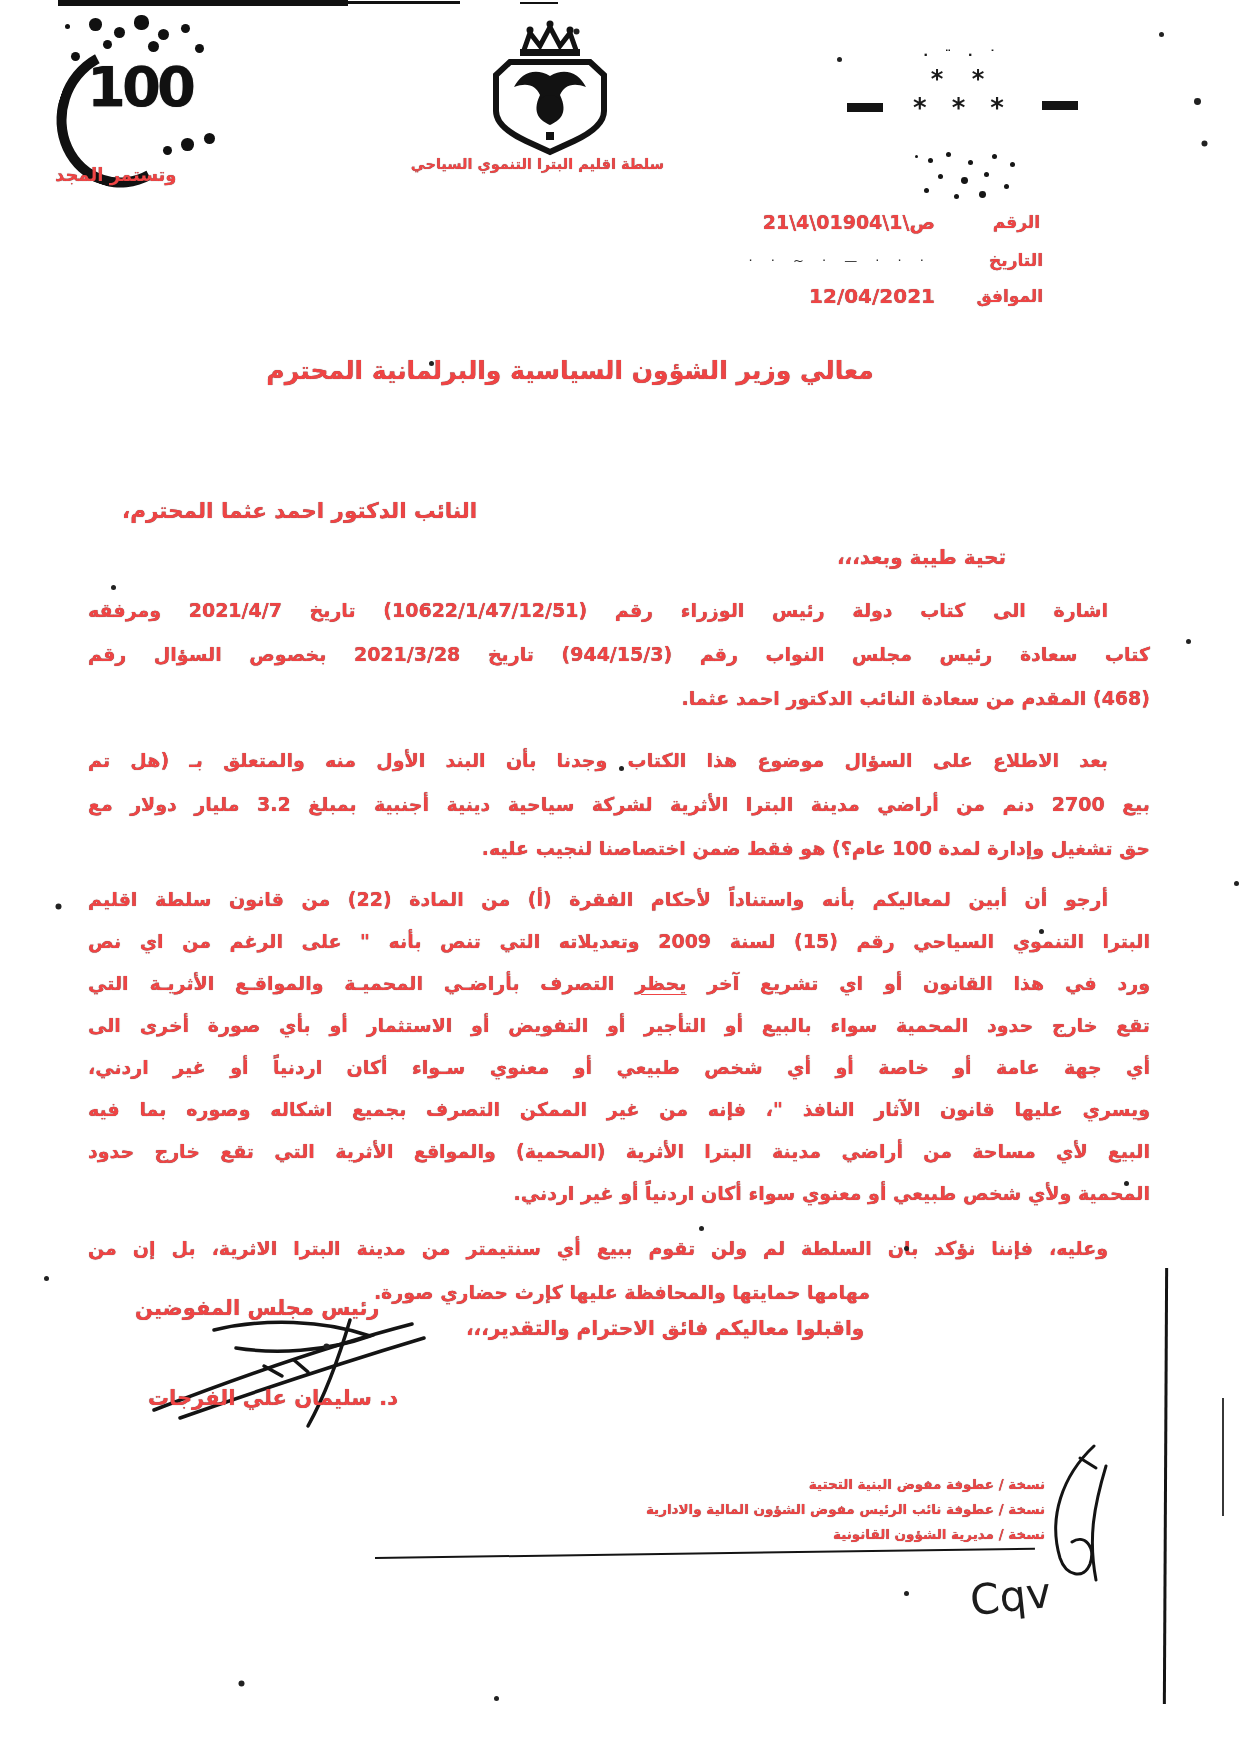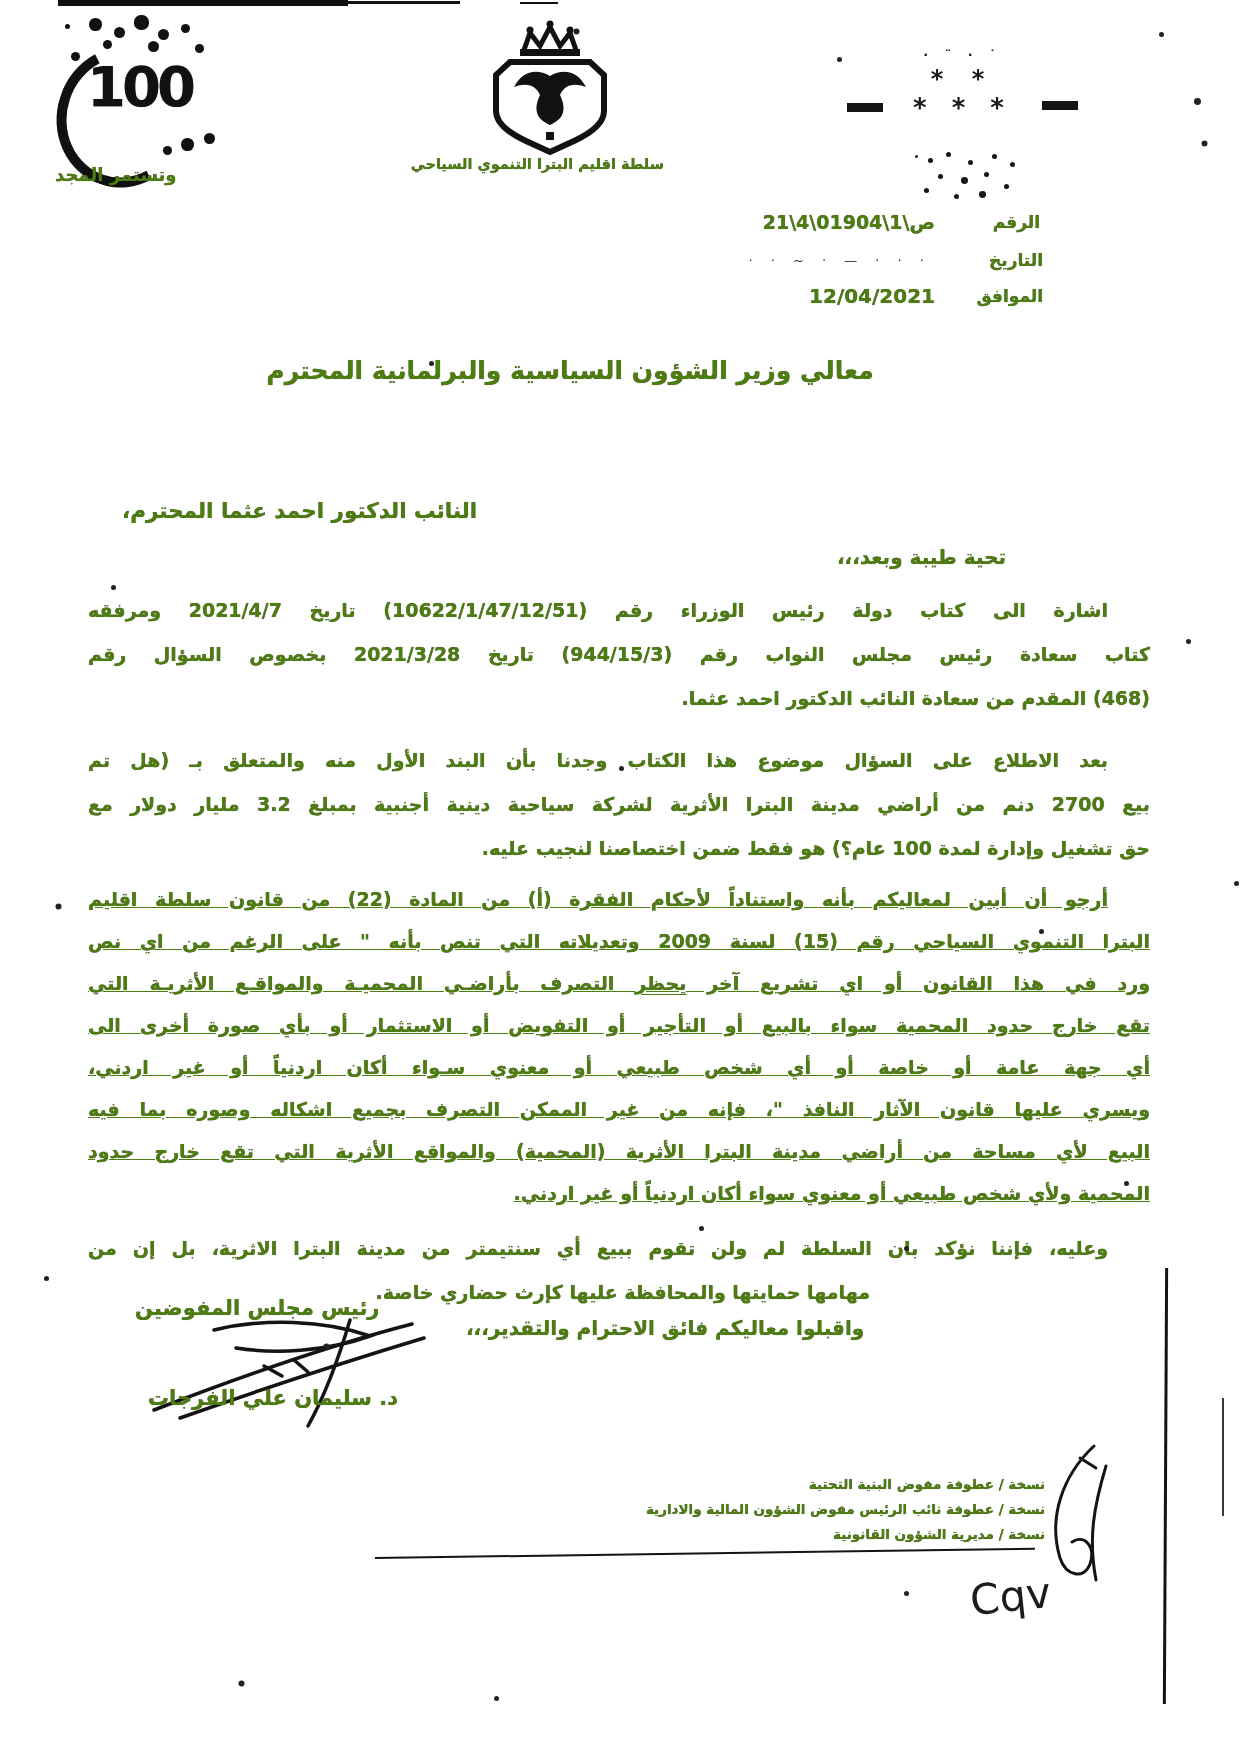--- a/index.html
+++ b/index.html
@@ -1,20 +1,20 @@
 <!DOCTYPE html>
 <html lang="ar"><head>
 <meta charset="utf-8">
 <style>
   html,body{margin:0;padding:0;background:#e8e8e8;}
   .page{
     position:relative; width:1241px; height:1743px; background:#ffffff;
     overflow:hidden; font-family:"DejaVu Sans", sans-serif; color:#151515;
   }
-  .ink{ color:#4d7c0f; text-shadow:0 0 .7px rgba(20,20,20,.8); }
+  .ink{ color:#ef4444; text-shadow:0 0 .7px rgba(20,20,20,.8); }
   .ar{ direction:rtl; }
   .nowrap{ white-space:nowrap; }
   .abs{ position:absolute; }
 
   
   .edge1{ left:58px; top:0; width:290px; height:6px; background:#111; }
   .edge2{ left:348px; top:1px; width:112px; height:3px; background:#111; }
   .edge3{ left:520px; top:2px; width:38px; height:2px; background:#111; }
 
   
@@ -153,34 +153,34 @@
     <div class="line">كتاب سعادة رئيس مجلس النواب رقم (944/15/3) تاريخ 2021/3/28 بخصوص السؤال رقم</div>
     <div class="line last">(468) المقدم من سعادة النائب الدكتور احمد عثما.</div>
   </div>
 
   <div class="p ink" style="top:738px;">
     <div class="line first">بعد الاطلاع على السؤال موضوع هذا الكتاب وجدنا بأن البند الأول منه والمتعلق بـ (هل تم</div>
     <div class="line">بيع 2700 دنم من أراضي مدينة البترا الأثرية لشركة سياحية دينية أجنبية بمبلغ 3.2 مليار دولار مع</div>
     <div class="line last">حق تشغيل وإدارة لمدة 100 عام؟) هو فقط ضمن اختصاصنا لنجيب عليه.</div>
   </div>
 
-  <div class="p p3 ink" style="top:878px;text-decoration:underline;">
+  <div class="p p3 ink" style="top:878px;">
     <div class="line first">أرجو أن أبين لمعاليكم بأنه واستناداً لأحكام الفقرة (أ) من المادة (22) من قانون سلطة اقليم</div>
     <div class="line">البترا التنموي السياحي رقم (15) لسنة 2009 وتعديلاته التي تنص بأنه " على الرغم من اي نص</div>
     <div class="line"><span>ورد في هذا القانون أو اي تشريع آخر </span><span class="uw">يحظر</span><span> التصرف بأراضـي المحميـة والمواقـع الأثريـة التي</span></div>
     <div class="line">تقع خارج حدود المحمية سواء بالبيع أو التأجير أو التفويض أو الاستثمار أو بأي صورة أخرى الى</div>
     <div class="line">أي جهة عامة أو خاصة أو أي شخص طبيعي أو معنوي سـواء أكان اردنياً أو غير اردني،</div>
     <div class="line">ويسري عليها قانون الآثار النافذ "، فإنه من غير الممكن التصرف بجميع اشكاله وصوره بما فيه</div>
     <div class="line">البيع لأي مساحة من أراضي مدينة البترا الأثرية (المحمية) والمواقع الأثرية التي تقع خارج حدود</div>
     <div class="line last">المحمية ولأي شخص طبيعي أو معنوي سواء أكان اردنياً أو غير اردني.</div>
   </div>
 
   <div class="p ink" style="top:1226px;">
     <div class="line first">وعليه، فإننا نؤكد بان السلطة لم ولن تقوم ببيع أي سنتيمتر من مدينة البترا الاثرية، بل إن من</div>
-    <div class="line last shift">مهامها حمايتها والمحافظة عليها كإرث حضاري خاصة.</div>
+    <div class="line last shift">مهامها حمايتها والمحافظة عليها كإرث حضاري صورة.</div>
   </div>
 
   <div class="abs closing ink ar nowrap">واقبلوا معاليكم فائق الاحترام والتقدير،،،</div>
 
   <div class="abs sig-title ink ar nowrap">رئيس مجلس المفوضين</div>
   <svg class="abs" style="left:122px; top:1308px;" width="320" height="125" viewBox="0 0 320 125">
     <g fill="none" stroke="#141414" stroke-width="3.5" stroke-linecap="round">
       <path d="M290 16 C 205 38, 120 68, 32 102"></path>
       <path d="M302 30 C 222 54, 132 84, 58 110"></path>
       <path d="M92 22 C 142 10, 202 12, 248 28 C 204 44, 152 46, 114 40"></path>

